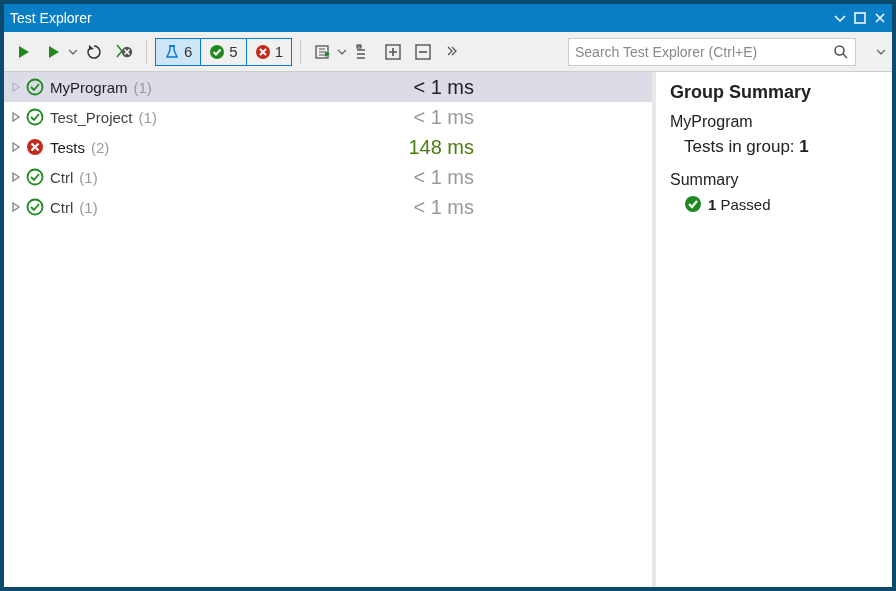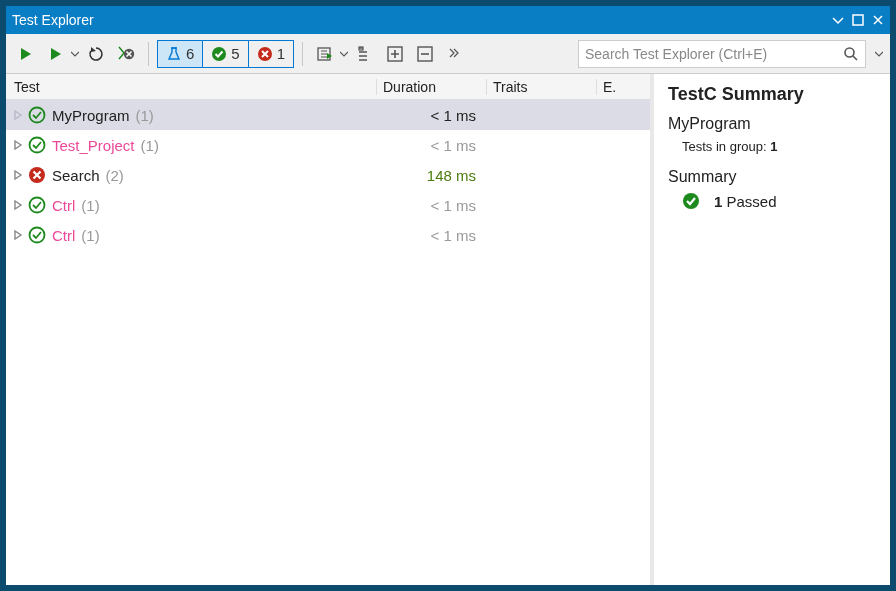--- a/index.html
+++ b/index.html
@@ -1,58 +1,58 @@
 <!DOCTYPE html>
 <html><head>
 <meta charset="utf-8">
 <style>
   * { box-sizing: border-box; margin: 0; padding: 0; font-family: "Segoe UI", Arial, sans-serif; }
   body { width: 896px; height: 591px; background: #f5f5f5; overflow: hidden; }
-  .window { width: 896px; height: 591px; display: flex; flex-direction: column; border: 6px solid #0c4a6e; justify-content: space-between; }
+  .window { width: 896px; height: 591px; display: flex; flex-direction: column; border: 4px solid #0c4a6e; justify-content: space-between; }
   .titlebar { height: 28px; background: #0a7ec4; color: #fff; display: flex; align-items: center; padding: 0 6px; font-size: 14px; }
   .titlebar .title { flex: 1; }
   .titlebar .wbtns { display: flex; gap: 8px; align-items: center; }
   .titlebar svg { display:block; }
   .toolbar { height: 40px; background: #f0f0f0; border-bottom: 1px solid #ccc; display: flex; align-items: center; padding: 0 6px; gap: 2px; }
   .tb-btn { width: 28px; height: 28px; display:flex; align-items:center; justify-content:center; cursor:pointer; }
   .tb-split { display:flex; align-items:center; height:28px; }
   .dd { width:10px; height:28px; display:flex; align-items:center; justify-content:center; }
   .sep { width:1px; height:24px; background:#c8c8c8; margin:0 6px; }
   .filter-box { display:flex; border:1px solid #0078d4; height:28px; }
   .filter-btn { display:flex; align-items:center; gap:4px; padding:0 8px; font-size:15px; color:#333; cursor:pointer; }
   .filter-btn + .filter-btn { border-left:1px solid #0078d4; }
   .filter-btn.active { background:#cde6f7; }
-  .search-wrap { margin-left:auto; display:flex; align-items:center; gap:8px; }
+  .search-wrap { margin-left:auto; display:flex; align-items:center; gap:20px; }
   .overflow-chevron { display:flex; align-items:center; justify-content:center; width:18px; height:28px; margin:0 4px; }
   .searchbox { width:288px; height:28px; border:1px solid #ccc; background:#fff; display:flex; align-items:center; padding:0 6px; }
   .searchbox input { border:none; outline:none; flex:1; font-size:14px; background:transparent; color:#555; font-style:normal; }
   .searchbox input::placeholder { color:#888; }
   .body { flex:1; display:flex; min-height:0; background:#fff; }
   .left { flex:1; display:flex; flex-direction:column; min-width:0; border-right:4px solid #e8e8e8; }
   .cols { height:26px; display:flex; align-items:center; border-bottom:1px solid #ddd; font-size:14px; color:#222; background:#f5f5f5;}
   .col-test { width:370px; padding-left:8px; }
   .col-dur { width:110px; border-left:1px solid #ddd; padding-left:6px;}
   .col-traits { width:110px; border-left:1px solid #ddd; padding-left:6px;}
   .col-e { flex:1; border-left:1px solid #ddd; padding-left:6px;}
   .rows { flex:1; overflow:auto; }
   .row { height:30px; display:flex; align-items:center; font-size:15px; cursor:default; }
   .row.selected { background:#dcdce6; }
   .row .twisty { width:16px; display:flex; justify-content:center; align-items:center; margin-left:4px; }
   .row .status { width:22px; display:flex; justify-content:center; align-items:center; }
   .row .name { flex:0 0 auto; padding-left:4px; color:#222; }
   .row .count { padding-left:6px; color:#999; }
-  .row.dim .name { color:#ec4899; }
+  .row.dim .name { color:#404040; }
   .row-area { width:370px; display:flex; align-items:center; height:100%; }
-  .dur-area { width:110px; text-align:right; padding-right:10px; font-size:15px; }
+  .dur-area { width:110px; text-align:right; padding-right:10px; font-size:20px; }
   .right { width:236px; padding:10px 14px; font-size:15px; color:#222; }
   .right .heading { font-weight:600; font-size:18px; margin-bottom:10px; }
   .right .grpname { font-size:16px; margin-bottom:6px; }
-  .right .indent { padding-left:14px; font-size:13px; margin-bottom:14px;}
+  .right .indent { padding-left:14px; font-size:17px; margin-bottom:14px;}
   .right .outhead { font-size:16px; margin-bottom:6px; }
-  .right .outrow { display:flex; align-items:center; gap:14px; padding-left:14px; font-size:15px;}
+  .right .outrow { display:flex; align-items:center; gap:6px; padding-left:14px; font-size:15px;}
   svg { display:block; }
 </style>
 </head>
 <body>
 
 <div class="window">
 
   <div class="titlebar">
     <span class="title">Test Explorer</span>
     <div class="wbtns">
@@ -192,26 +192,20 @@
       <div class="dd">
           <svg width="8" height="8">
             <path d="M0 2 L4 6 L8 2" fill="none" stroke="#555" stroke-width="1.2"></path>
           </svg>
         </div>
     </div>
   </div>
 
   <div class="body">
     <div class="left">
-      <div class="cols">
-        <div class="col-test">Test</div>
-        <div class="col-dur">Duration</div>
-        <div class="col-traits">Traits</div>
-        <div class="col-e">E.</div>
-      </div>
       <div class="rows" id="rows">
           <div class="row selected">
             <div class="row-area">
               <span class="twisty">
                 <svg width="10" height="10">
                   <path d="M2 1 L8 5 L2 9 Z" fill="none" stroke="#b8b8c8" stroke-width="1.4"></path>
                 </svg>
               </span>
               <span class="status">
                 <svg width="18" height="18">
@@ -248,21 +242,21 @@
                 <svg width="10" height="10">
                   <path d="M2 1 L8 5 L2 9 Z" fill="none" stroke="#888" stroke-width="1.4"></path>
                 </svg>
               </span>
               <span class="status">
                 <svg width="18" height="18">
                   <circle cx="9" cy="9" r="8" fill="#c42b1c"></circle>
                   <path d="M5.5 5.5 L12.5 12.5 M12.5 5.5 L5.5 12.5" stroke="#fff" stroke-width="2.2"></path>
                 </svg>
               </span>
-              <span class="name">Search</span>
+              <span class="name">Tests</span>
               <span class="count">(2)</span>
             </div>
             <div class="dur-area" style="color:#4d7c0f">148 ms</div>
           </div>
           <div class="row dim">
             <div class="row-area">
               <span class="twisty">
                 <svg width="10" height="10">
                   <path d="M2 1 L8 5 L2 9 Z" fill="none" stroke="#888" stroke-width="1.4"></path>
                 </svg>
@@ -293,21 +287,21 @@
               </span>
               <span class="name">Ctrl</span>
               <span class="count">(1)</span>
             </div>
             <div class="dur-area dim" style="color:#999">&lt; 1 ms</div>
           </div>
         </div>
     </div>
 
     <div class="right">
-      <div class="heading">TestC Summary</div>
+      <div class="heading">Group Summary</div>
       <div class="grpname">MyProgram</div>
       <div class="indent">
         <span>Tests in group:</span>
         <strong>1</strong>
       </div>
       <div class="outhead">Summary</div>
       <div class="outrow">
         <span>
             <svg width="18" height="18">
               <circle cx="9" cy="9" r="8" fill="#1e8a1e"></circle>

